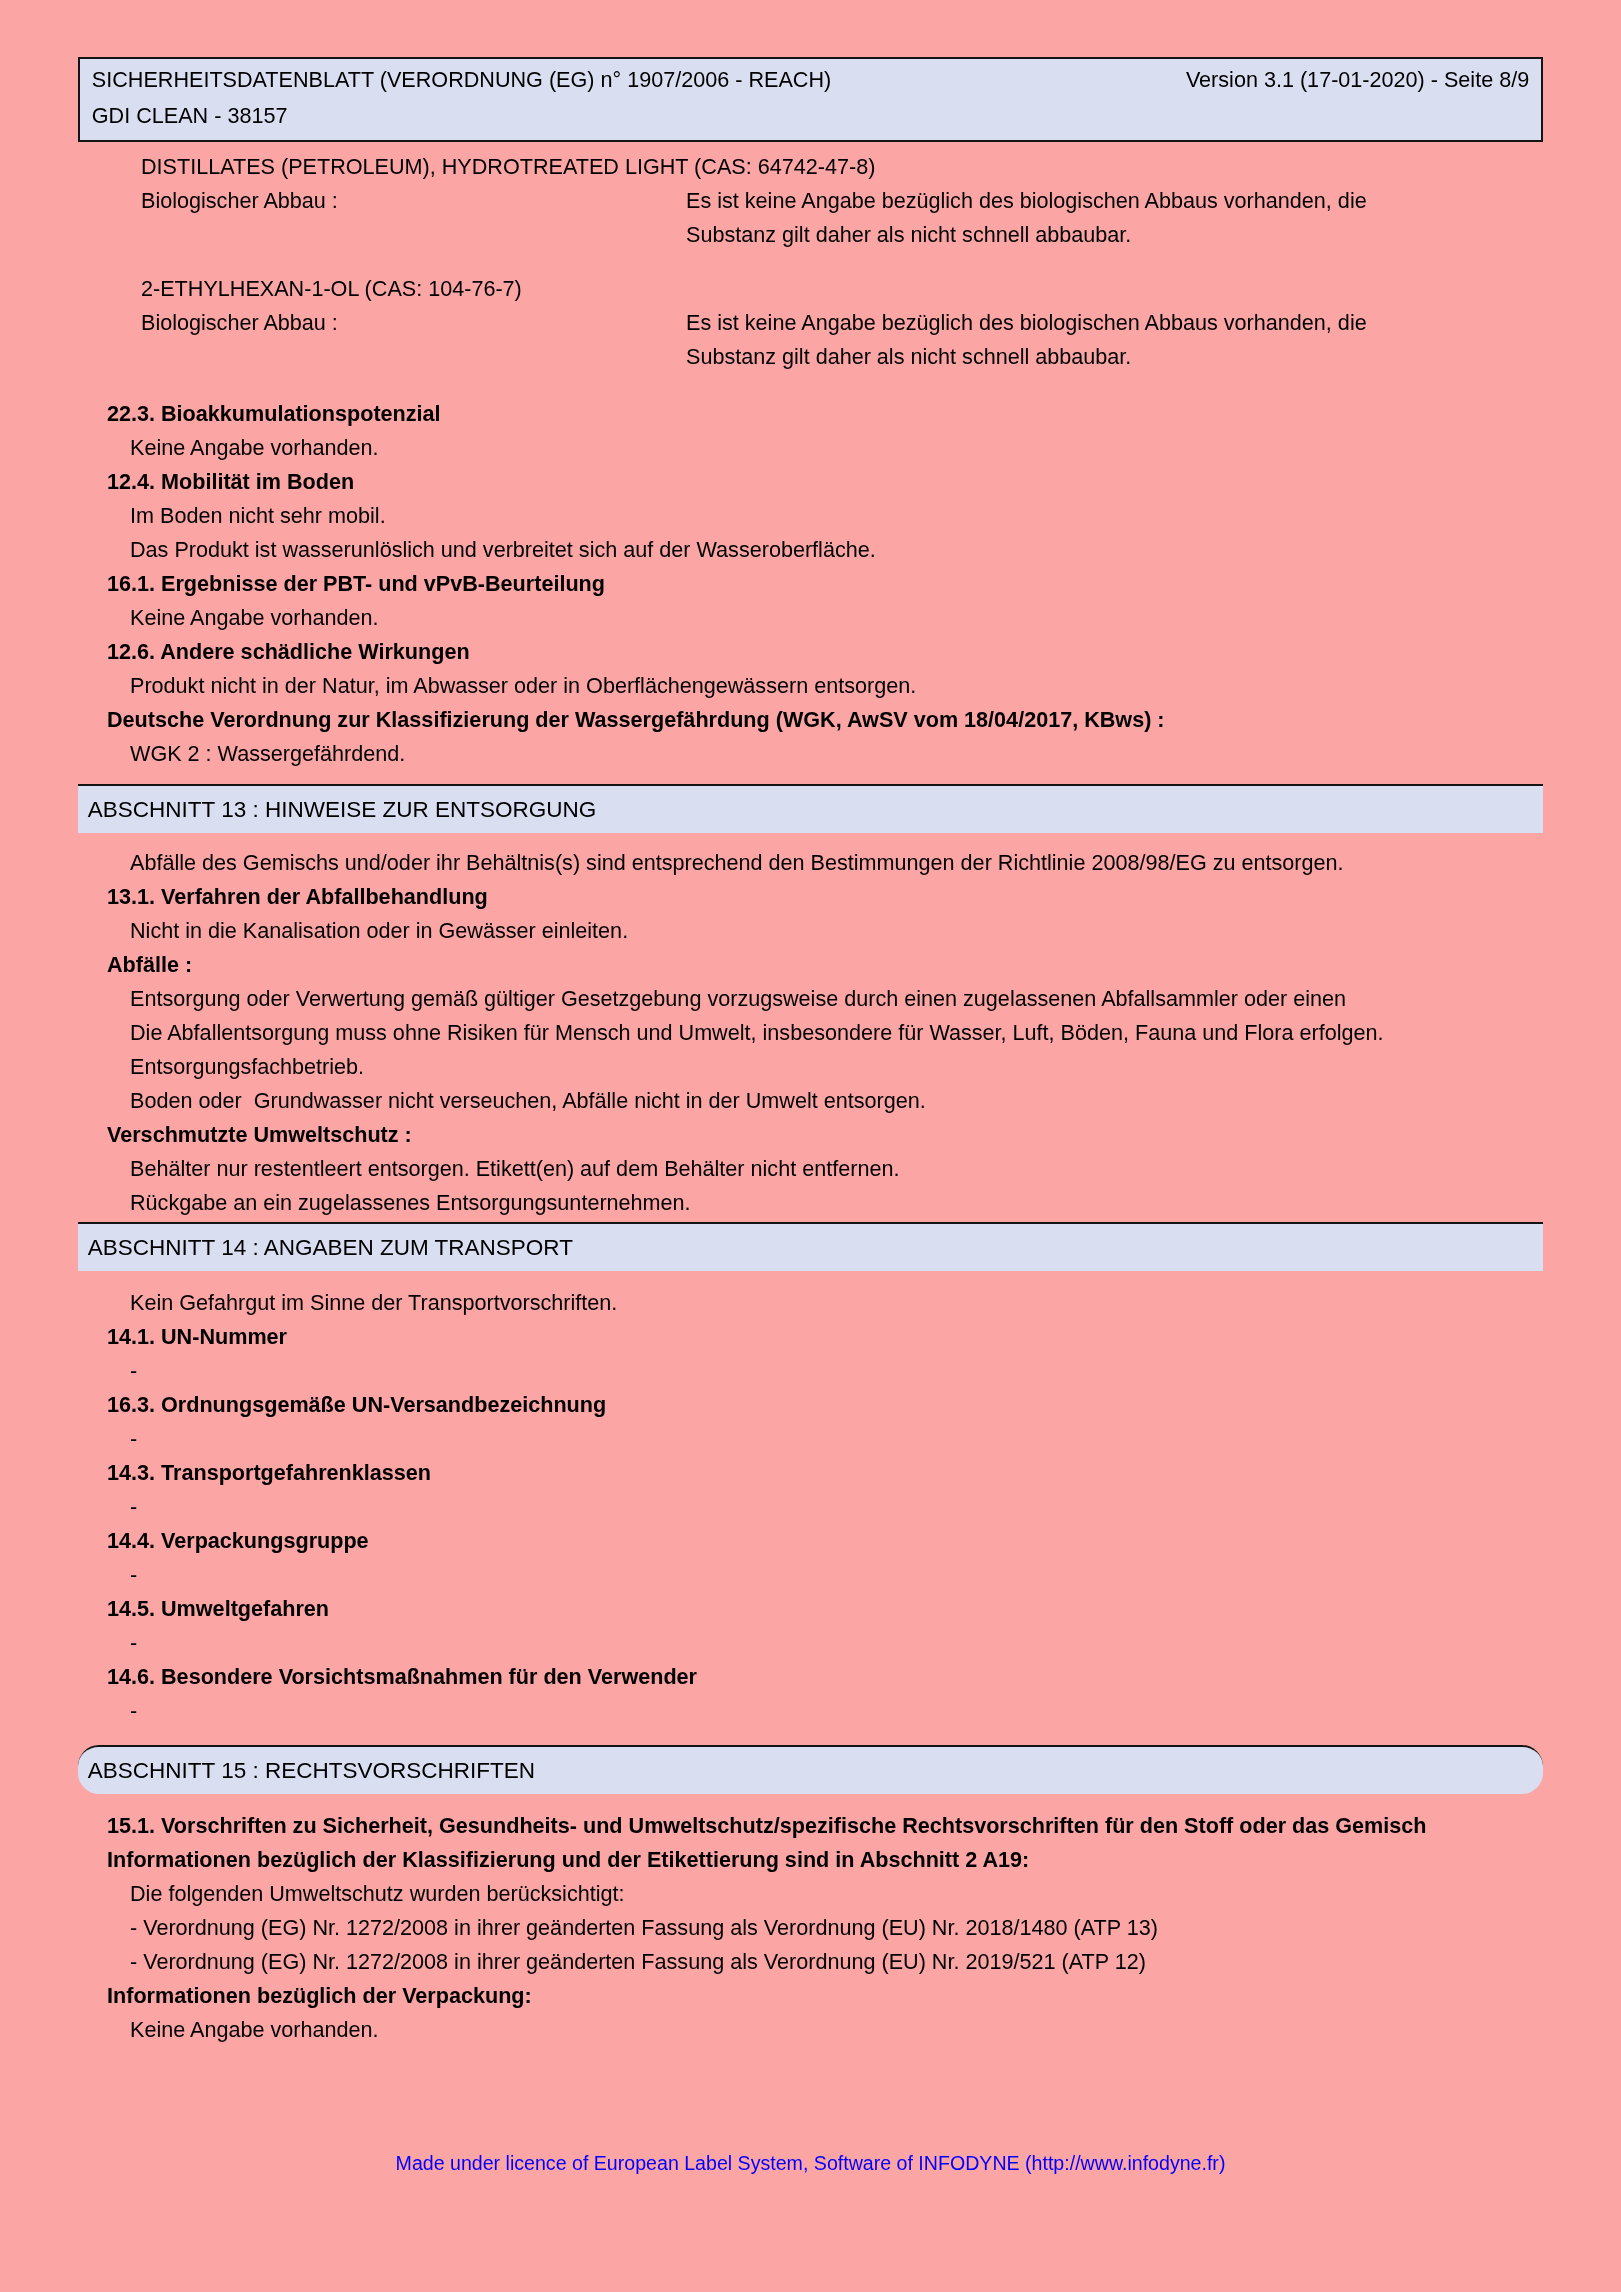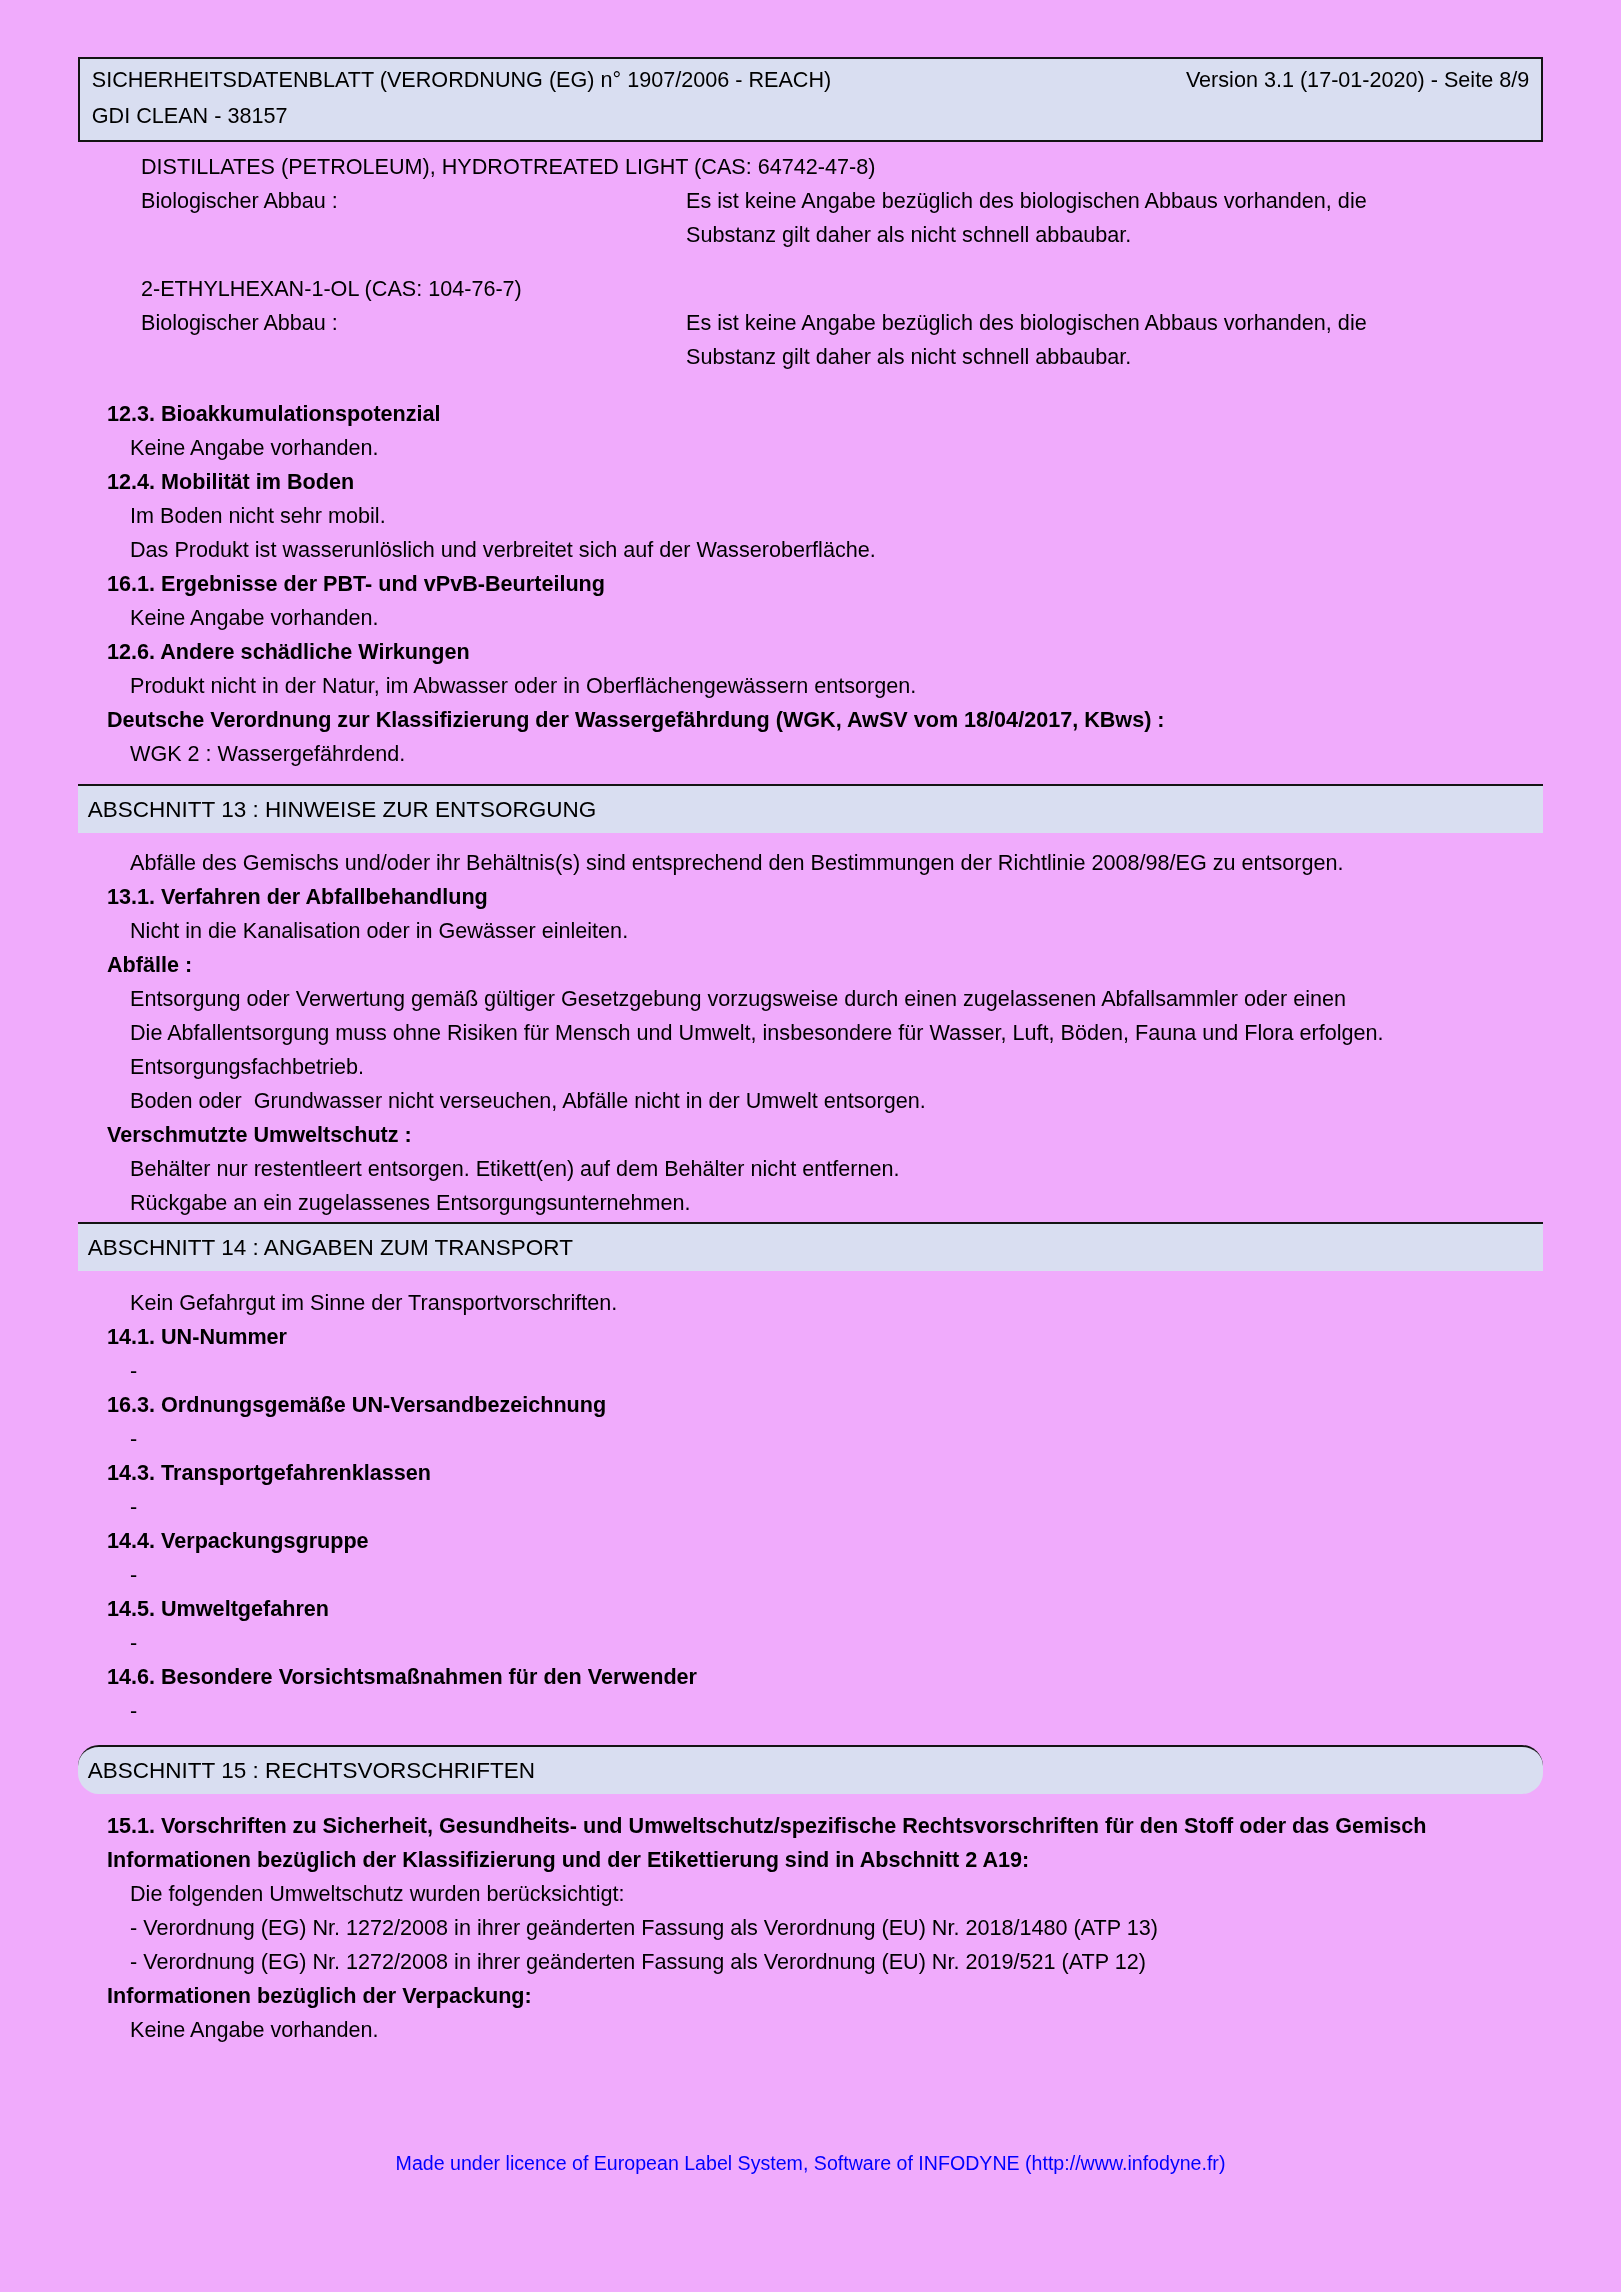--- a/index.html
+++ b/index.html
@@ -1,20 +1,20 @@
 <!DOCTYPE html>
 <html><head>
 <meta charset="utf-8">
 <style>
   * { margin:0; padding:0; box-sizing:border-box; }
   html,body { background:#ffffff; }
   body { font-family:"Liberation Sans","DejaVu Sans",sans-serif; color:#000000; }
   .page {
     position:relative; width:1621px; height:2293px;
-    background:#f0abfc; padding:57px 78px 0 78px; overflow:hidden;
+    background:#fca5a5; padding:57px 78px 0 78px; overflow:hidden;
   }
   
   .doc-header {
     background:#d9def1; border:2px solid #141414; border-top-width:2.9px;
     padding:2.9px 11.8px 5.9px 11.8px;
   }
   .doc-header-row { display:flex; justify-content:space-between; font-size:21.6px; line-height:36px; }
   
   .row { font-size:21.6px; line-height:34px; white-space:pre-wrap; }
   .b { font-weight:bold; }
@@ -77,21 +77,21 @@
         <div class="kv-label">Biologischer Abbau :</div>
         <div class="kv-value">
           <div>Es ist keine Angabe bezüglich des biologischen Abbaus vorhanden, die</div>
           <div>Substanz gilt daher als nicht schnell abbaubar.</div>
         </div>
       </div>
     </div>
   </div>
 
   <div class="sec12-rows">
-    <div class="row b ind1">12.3. Bioakkumulationspotenzial</div>
+    <div class="row b ind1">22.3. Bioakkumulationspotenzial</div>
     <div class="row ind2">Keine Angabe vorhanden.</div>
     <div class="row b ind1">12.4. Mobilität im Boden</div>
     <div class="row ind2">Im Boden nicht sehr mobil.</div>
     <div class="row ind2">Das Produkt ist wasserunlöslich und verbreitet sich auf der Wasseroberfläche.</div>
     <div class="row b ind1">16.1. Ergebnisse der PBT- und vPvB-Beurteilung</div>
     <div class="row ind2">Keine Angabe vorhanden.</div>
     <div class="row b ind1">12.6. Andere schädliche Wirkungen</div>
     <div class="row ind2">Produkt nicht in der Natur, im Abwasser oder in Oberflächengewässern entsorgen.</div>
     <div class="row b ind1">Deutsche Verordnung zur Klassifizierung der Wassergefährdung (WGK, AwSV vom 18/04/2017, KBws) :</div>
     <div class="row ind2">WGK 2 : Wassergefährdend.</div>

